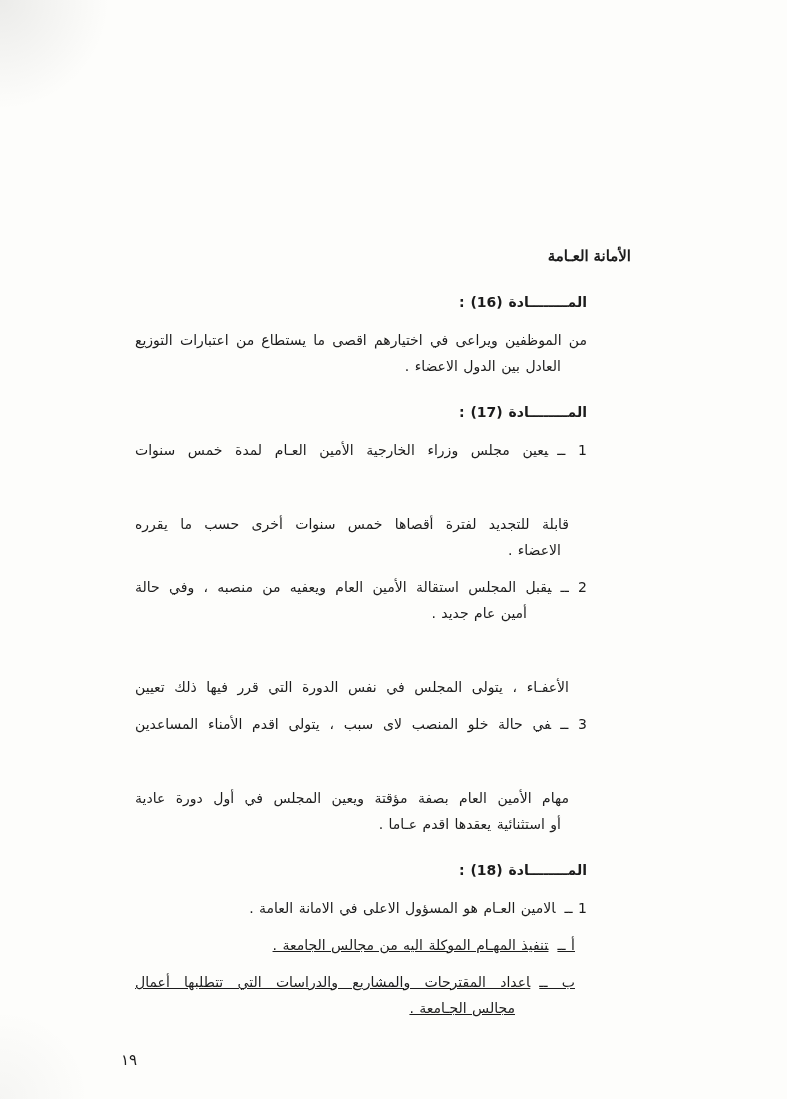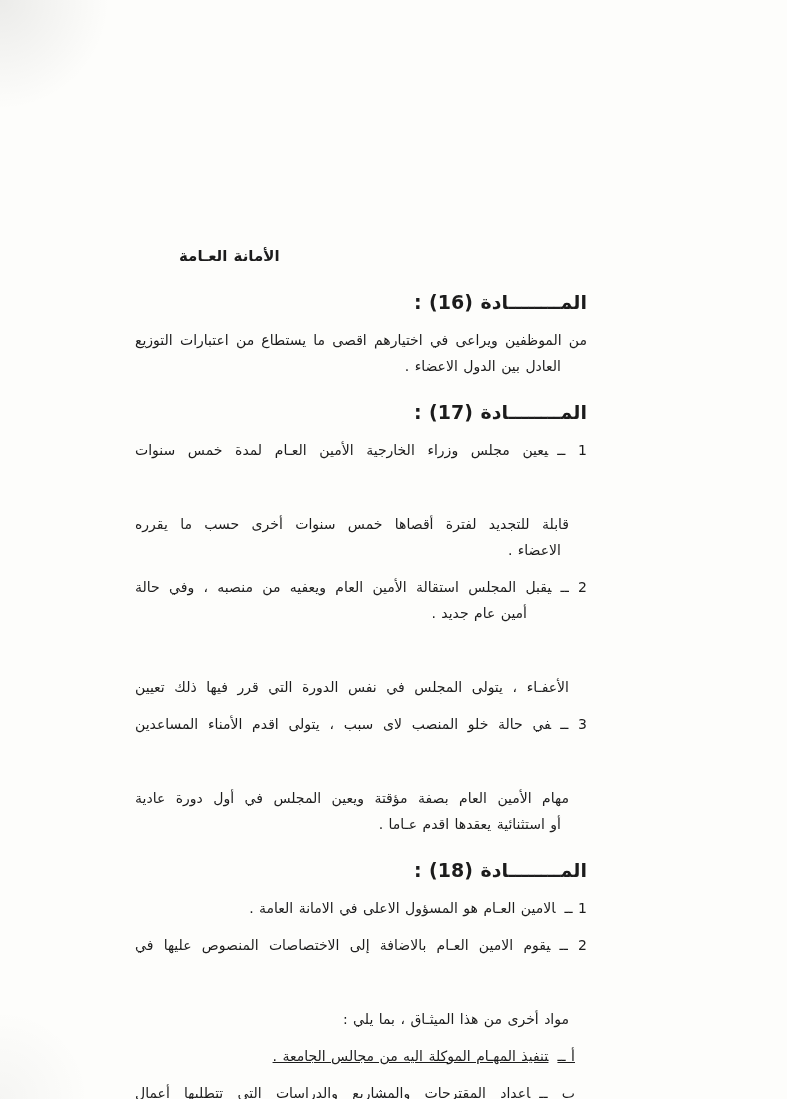--- a/index.html
+++ b/index.html
@@ -25,28 +25,29 @@
     width:452px;
     direction:rtl;
     text-align:right;
     font-size:14px;
     line-height:26px;
     word-spacing:1px;
   }
   .title{
     font-weight:bold;
     font-size:15px;
-    text-align:left;
+    text-align:right;
     position:relative;
     left:44px;
     margin:0 0 16px 0;
+    font-family:Liberation Serif, serif;
   }
   .heading{
     font-weight:bold;
-    font-size:19px;
+    font-size:14px;
     margin:20px 0 12px 0;
   }
   .para{margin:0 0 4px 0;}
   .item{margin:0 0 11px 0;}
   .line{min-height:26px;}
   .just{text-align:justify;text-align-last:justify;}
   .indent{padding-right:32px;}   
   .cont{padding-right:18px;margin-top:48px;}     
   .push-sm{padding-right:26px;}  
   .push{padding-right:60px;}     
@@ -107,26 +108,20 @@
 
     <div class="article">
       <div class="heading">المــــــــادة (18) :</div>
 
       <div class="item">
         <div class="line">
           <span class="marker">1 ــ</span><span>الامين العـام هو المسؤول الاعلى في الامانة العامة .</span>
         </div>
       </div>
 
-      <div class="item">
-        <div class="line just">
-          <span class="marker">2 ــ</span><span>يقوم الامين العـام بالاضافة إلى الاختصاصات المنصوص عليها في</span>
-        </div>
-        <div class="line cont">مواد أخرى من هذا الميثـاق ، بما يلي :</div>
-      </div>
 
       <div class="subitems">
         <div class="item">
           <div class="line">
             <span class="marker">أ ــ</span><span>تنفيذ المهـام الموكلة اليه من مجالس الجامعة .</span>
           </div>
         </div>
         <div class="item">
           <div class="line just">
             <span class="marker">ب ــ</span><span>اعداد المقترحات والمشاريع والدراسات التي تتطلبها أعمال</span>

